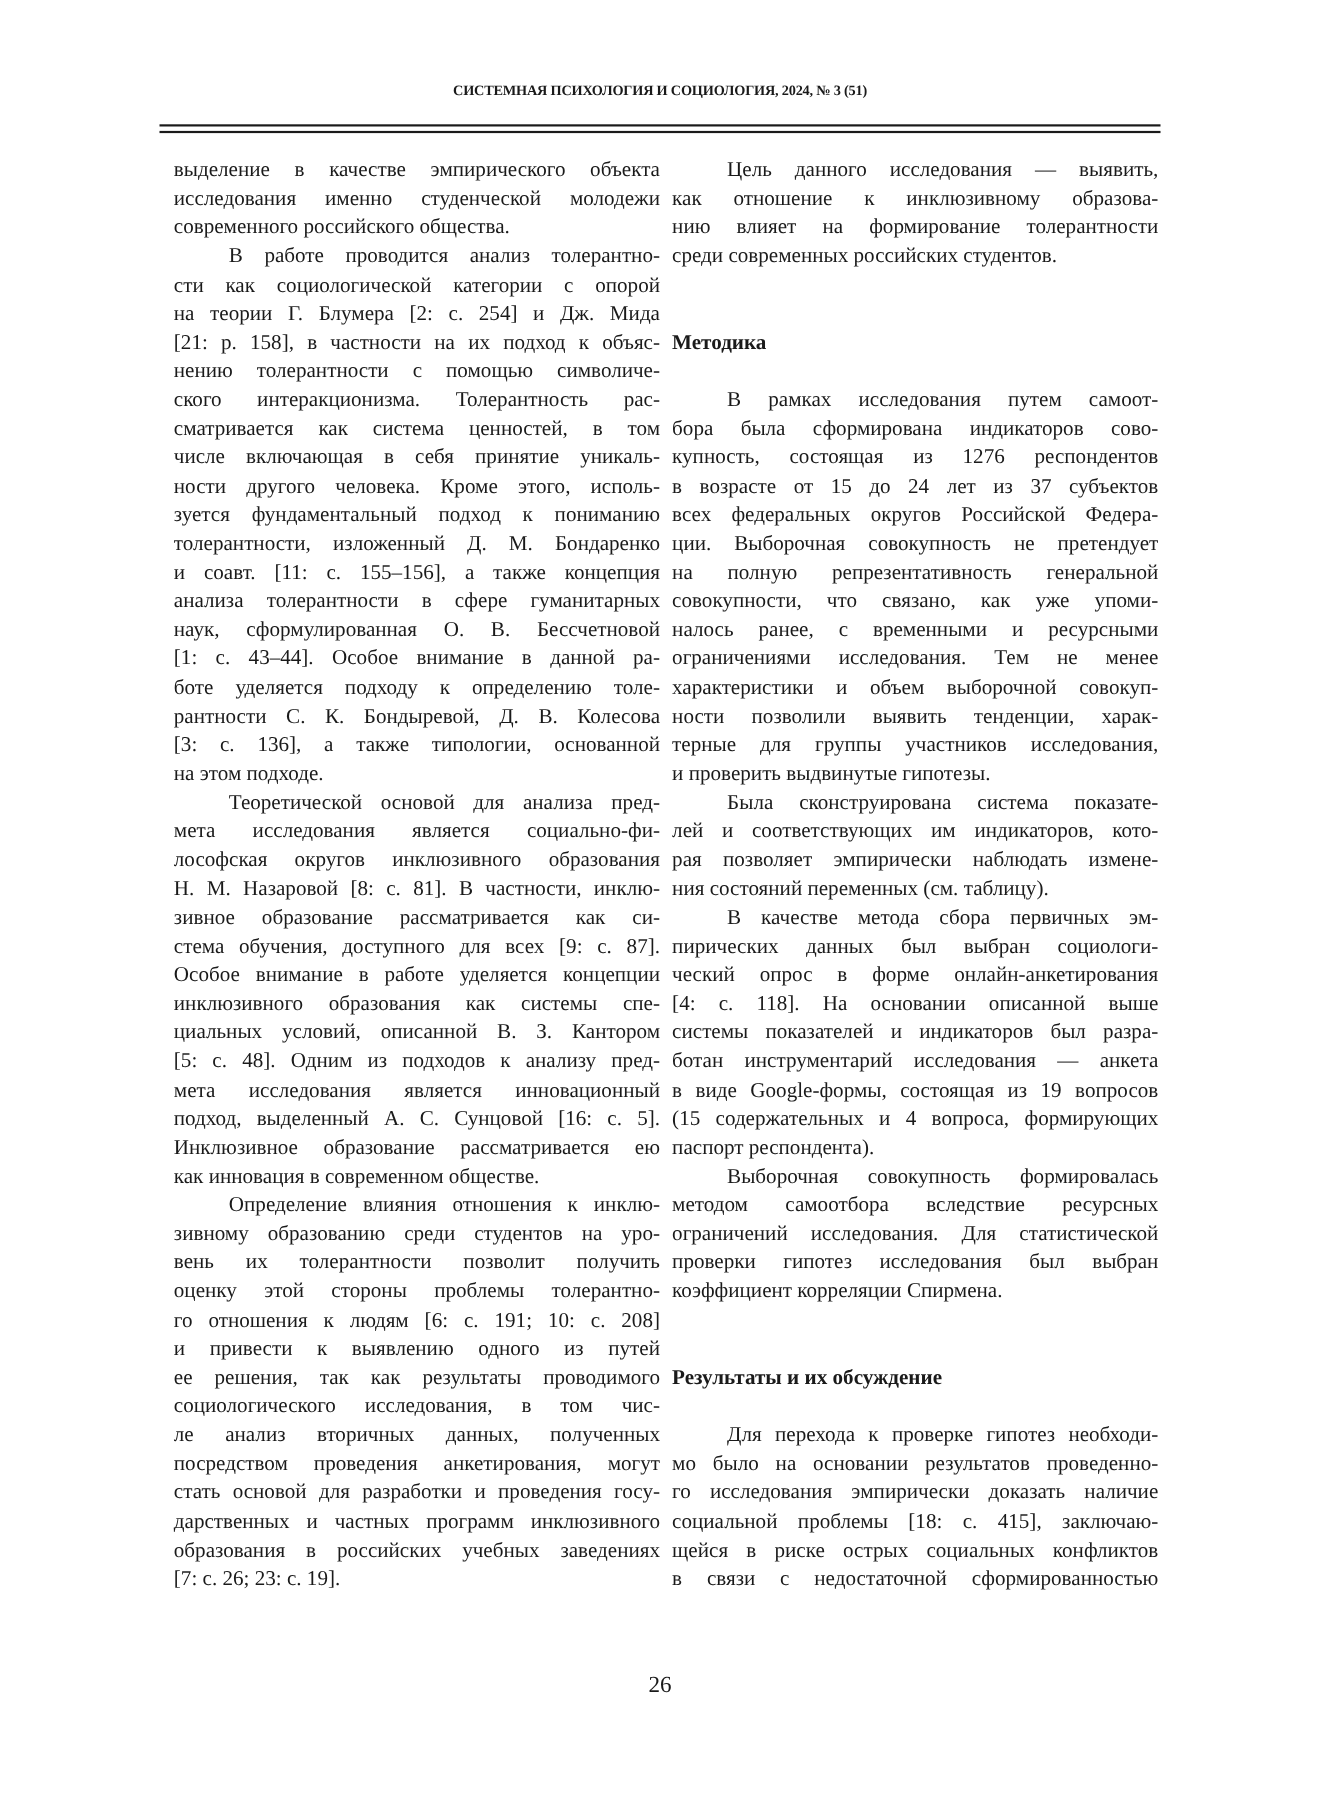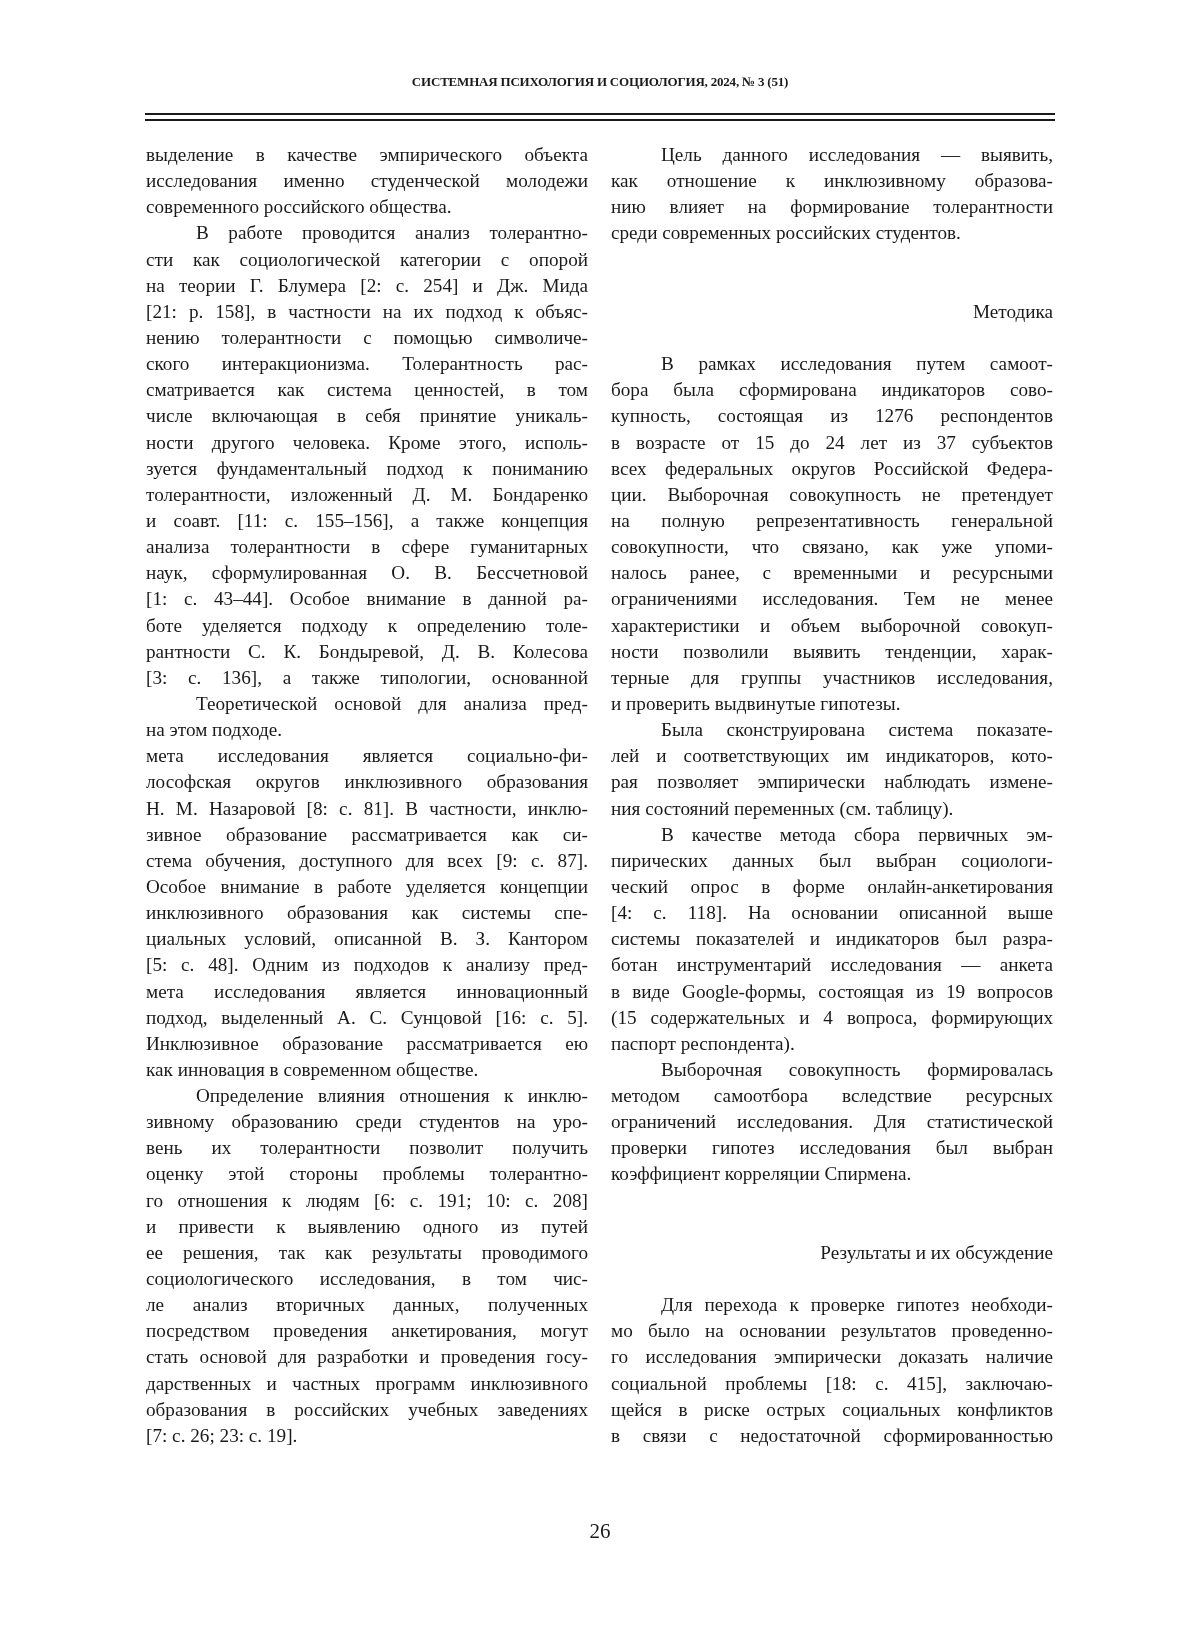--- a/index.html
+++ b/index.html
@@ -9,26 +9,26 @@
     color: #1a1a1a;
   }
   .header {
     position: absolute; top: 74px; left: 145px; width: 910px;
     text-align: center; font-weight: bold; font-size: 13px; letter-spacing: -0.2px;
   }
   .rule { position: absolute; left: 145px; width: 910px; height: 2px; background: #1a1a1a; }
   .rule.r1 { top: 113px; }
   .rule.r2 { top: 119px; }
   .col { position: absolute; top: 142px; width: 442px; font-size: 19.2px; line-height: 26.15px; }
-  .col.left { left: 146px; }
+  .col.left { left: 158px; }
   .col.right { left: 611px; }
   .line { display: block; white-space: nowrap; text-align: justify; text-align-last: justify; height: 26.15px; }
   .line.last { text-align-last: left; }
   .line.indent { padding-left: 50px; }
-  .heading { display: block; text-align: right; font-weight: normal; height: 26.15px; }
+  .heading { display: block; text-align: left; font-weight: bold; height: 26.15px; }
   .gap { display: block; height: 26.15px; }
   .pagenum { position: absolute; top: 1519px; left: 0; width: 1200px; text-align: center; font-size: 21px; }
 </style>
 </head>
 <body>
 
 <div class="header">СИСТЕМНАЯ ПСИХОЛОГИЯ И СОЦИОЛОГИЯ, 2024, № 3 (51)</div>
 <div class="rule r1"></div>
 <div class="rule r2"></div>
 
@@ -47,22 +47,22 @@
     <span class="line">ности другого человека. Кроме этого, исполь-</span>
     <span class="line">зуется фундаментальный подход к пониманию</span>
     <span class="line">толерантности, изложенный Д. М. Бондаренко</span>
     <span class="line">и соавт. [11: с. 155–156], а также концепция</span>
     <span class="line">анализа толерантности в сфере гуманитарных</span>
     <span class="line">наук, сформулированная О. В. Бессчетновой</span>
     <span class="line">[1: с. 43–44]. Особое внимание в данной ра-</span>
     <span class="line">боте уделяется подходу к определению толе-</span>
     <span class="line">рантности С. К. Бондыревой, Д. В. Колесова</span>
     <span class="line">[3: с. 136], а также типологии, основанной</span>
+    <span class="line last">на этом подходе.</span>
     <span class="line indent">Теоретической основой для анализа пред-</span>
-    <span class="line last">на этом подходе.</span>
     <span class="line">мета исследования является социально-фи-</span>
     <span class="line">лософская округов инклюзивного образования</span>
     <span class="line">Н. М. Назаровой [8: с. 81]. В частности, инклю-</span>
     <span class="line">зивное образование рассматривается как си-</span>
     <span class="line">стема обучения, доступного для всех [9: с. 87].</span>
     <span class="line">Особое внимание в работе уделяется концепции</span>
     <span class="line">инклюзивного образования как системы спе-</span>
     <span class="line">циальных условий, описанной В. З. Кантором</span>
     <span class="line">[5: с. 48]. Одним из подходов к анализу пред-</span>
     <span class="line">мета исследования является инновационный</span>

